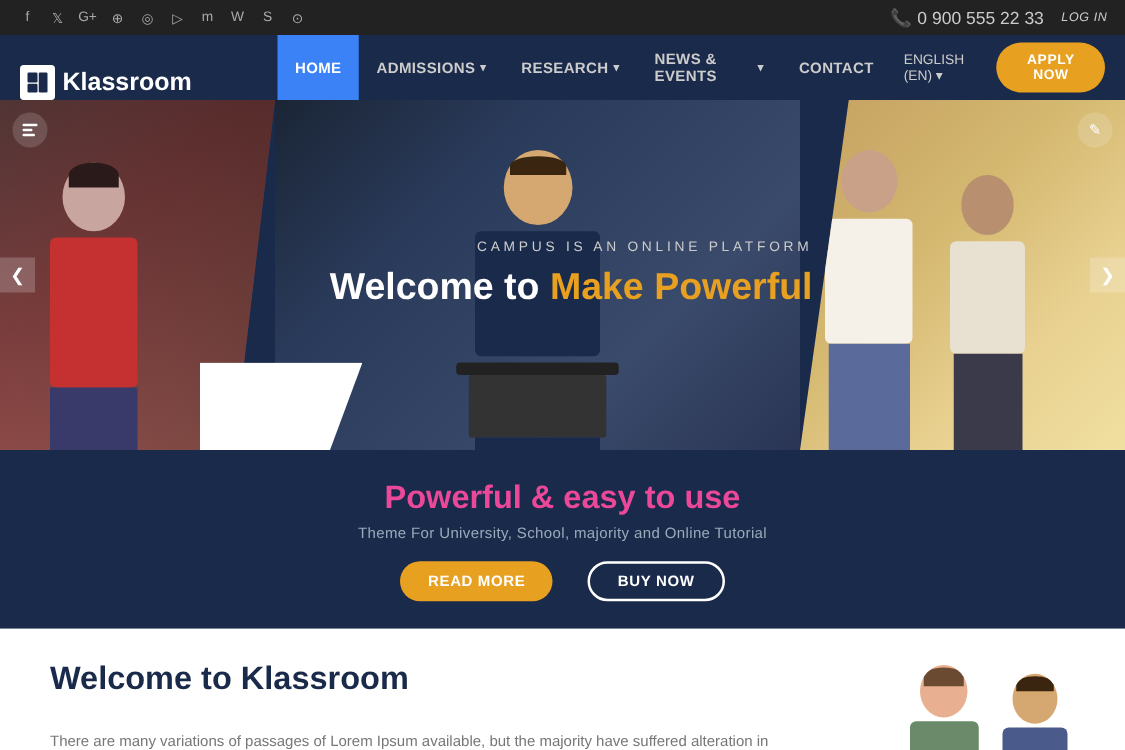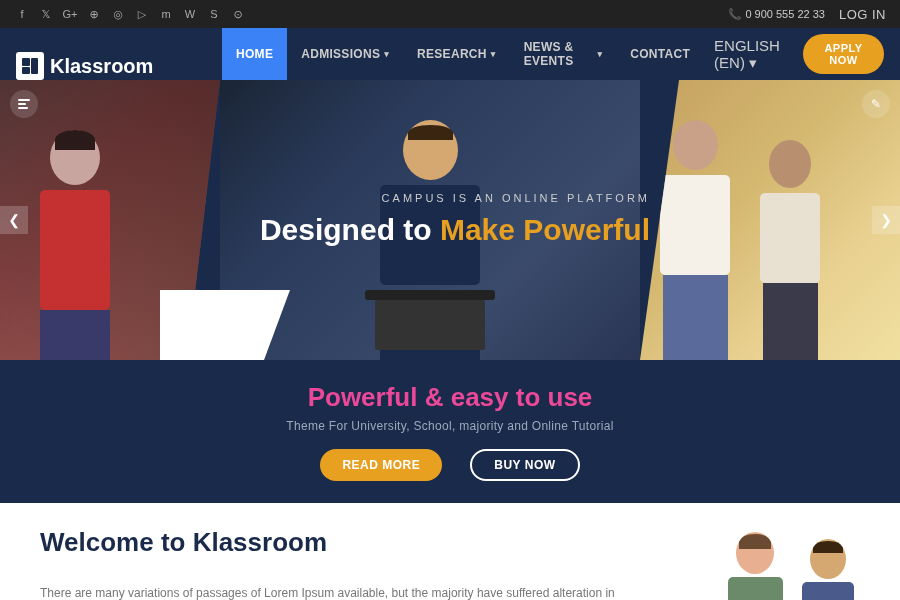--- a/index.html
+++ b/index.html
@@ -19,22 +19,22 @@
       color: #aaa;
       font-size: 11px;
       text-decoration: none;
       display: flex;
       align-items: center;
       justify-content: center;
       width: 16px;
       height: 16px;
     }
     .top-bar-right { display: flex; align-items: center; gap: 14px; }
-    .phone-text { color: #ccc; font-size: 11px; }
-    .login-link { color: #ccc; font-size: 13px; text-decoration: none; text-transform: uppercase; letter-spacing: 0.5px; }
+    .phone-text { color: #ccc; font-size: 14px; }
+    .login-link { color: #ccc; font-size: 10px; text-decoration: none; text-transform: uppercase; letter-spacing: 0.5px; font-style: italic; }
 
     
     .main-nav {
       background: #1a2a4a;
       height: 52px;
       display: flex;
       align-items: flex-end;
       padding: 0 0 0 16px;
       gap: 46px;
     }
@@ -80,21 +80,21 @@
       letter-spacing: 0.3px;
       position: relative;
     }
     .nav-item.active {
       background: #3b82f6;
       color: #fff;
     }
     .nav-item .arrow { font-size: 9px; margin-left: 4px; }
     .nav-spacer { flex: 1; }
     .nav-contact { color: #ccc; font-size: 12px; font-weight: 600; text-transform: uppercase; padding: 0 14px; cursor: pointer; letter-spacing: 0.3px; }
-    .nav-lang { color: #ccc; font-size: 15px; padding: 0 10px; cursor: pointer; }
+    .nav-lang { color: #ccc; font-size: 11px; padding: 0 10px; cursor: pointer; }
     .apply-btn {
       background: #e8a020;
       color: #fff;
       border: none;
       border-radius: 20px;
       padding: 8px 16px;
       font-size: 11px;
       font-weight: 700;
       text-transform: uppercase;
       cursor: pointer;
@@ -423,21 +423,21 @@
       <rect x="1" y="2" width="12" height="2" rx="1"></rect>
       <rect x="1" y="6" width="8" height="2" rx="1"></rect>
       <rect x="1" y="10" width="10" height="2" rx="1"></rect>
     </svg>
   </div>
   <div class="hero-icon-right">✎</div>
 
   <div class="hero-content">
     <p class="hero-subtitle">CAMPUS IS AN ONLINE PLATFORM</p>
     <h1 class="hero-title">
-      <span>Designed to </span><span class="highlight">Make Powerful</span>
+      <span>Welcome to </span><span class="highlight">Make Powerful</span>
     </h1>
   </div>
 
   <div class="slider-arrow slider-arrow-left">
     <span>❮</span>
   </div>
   <div class="slider-arrow slider-arrow-right">
     <span>❯</span>
   </div>
 </div>

